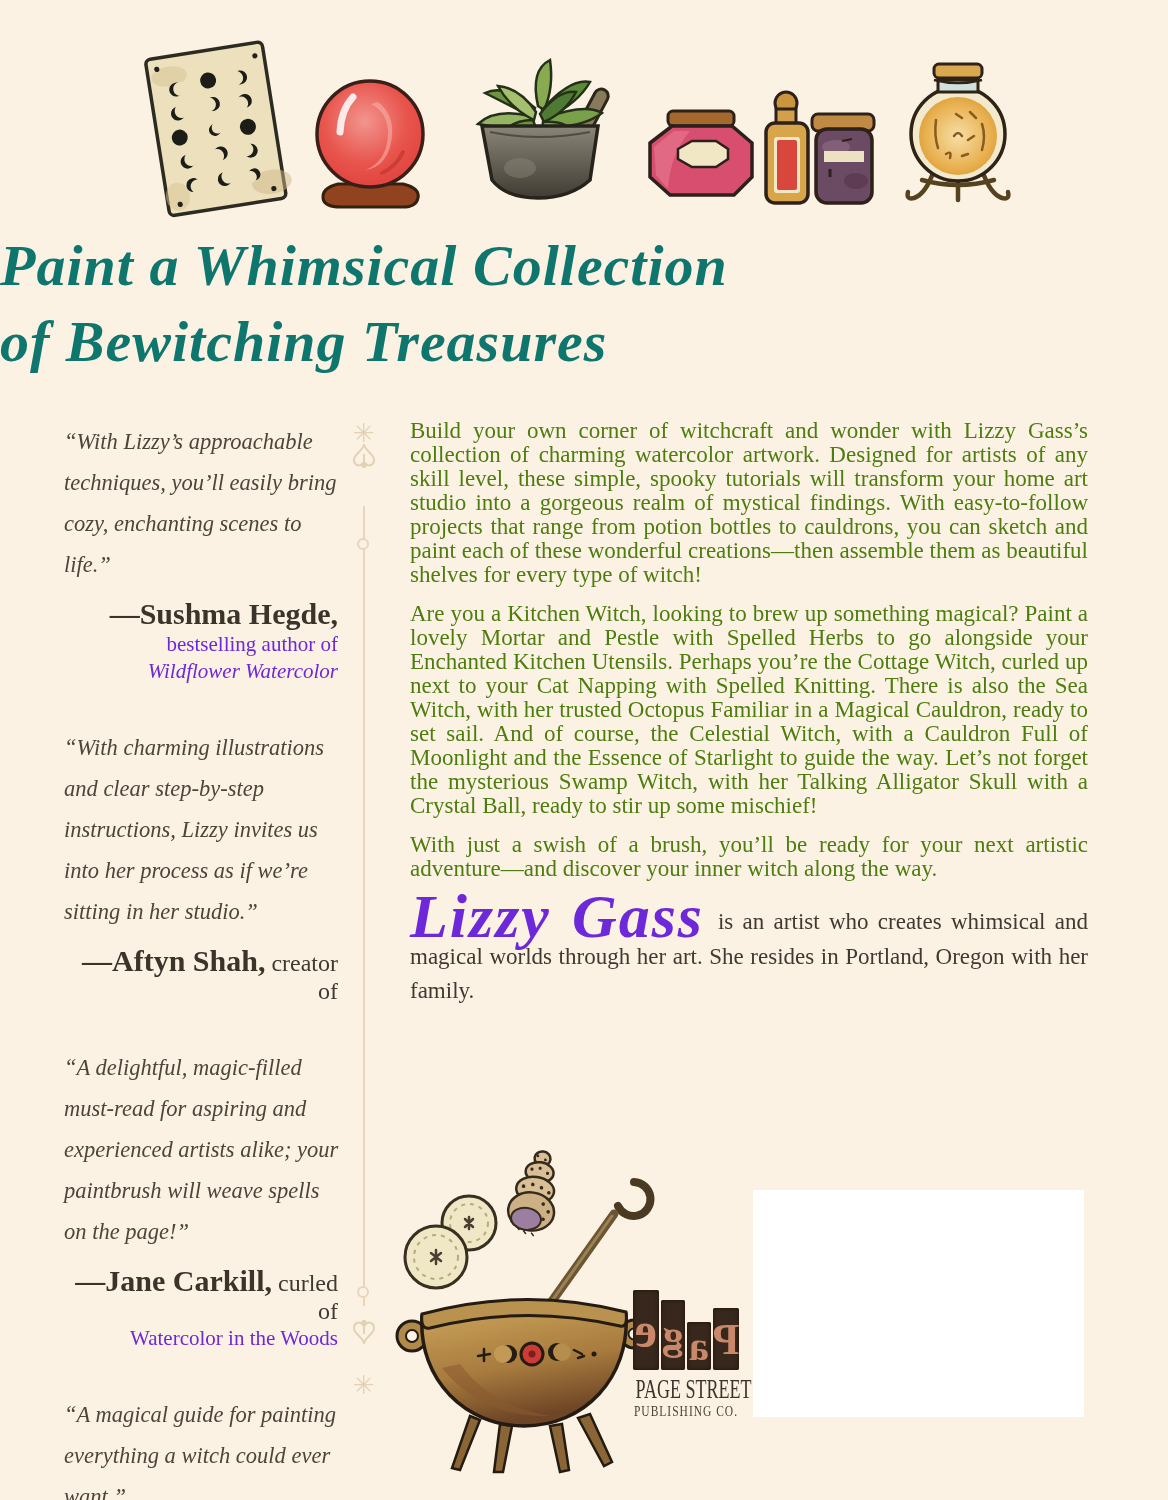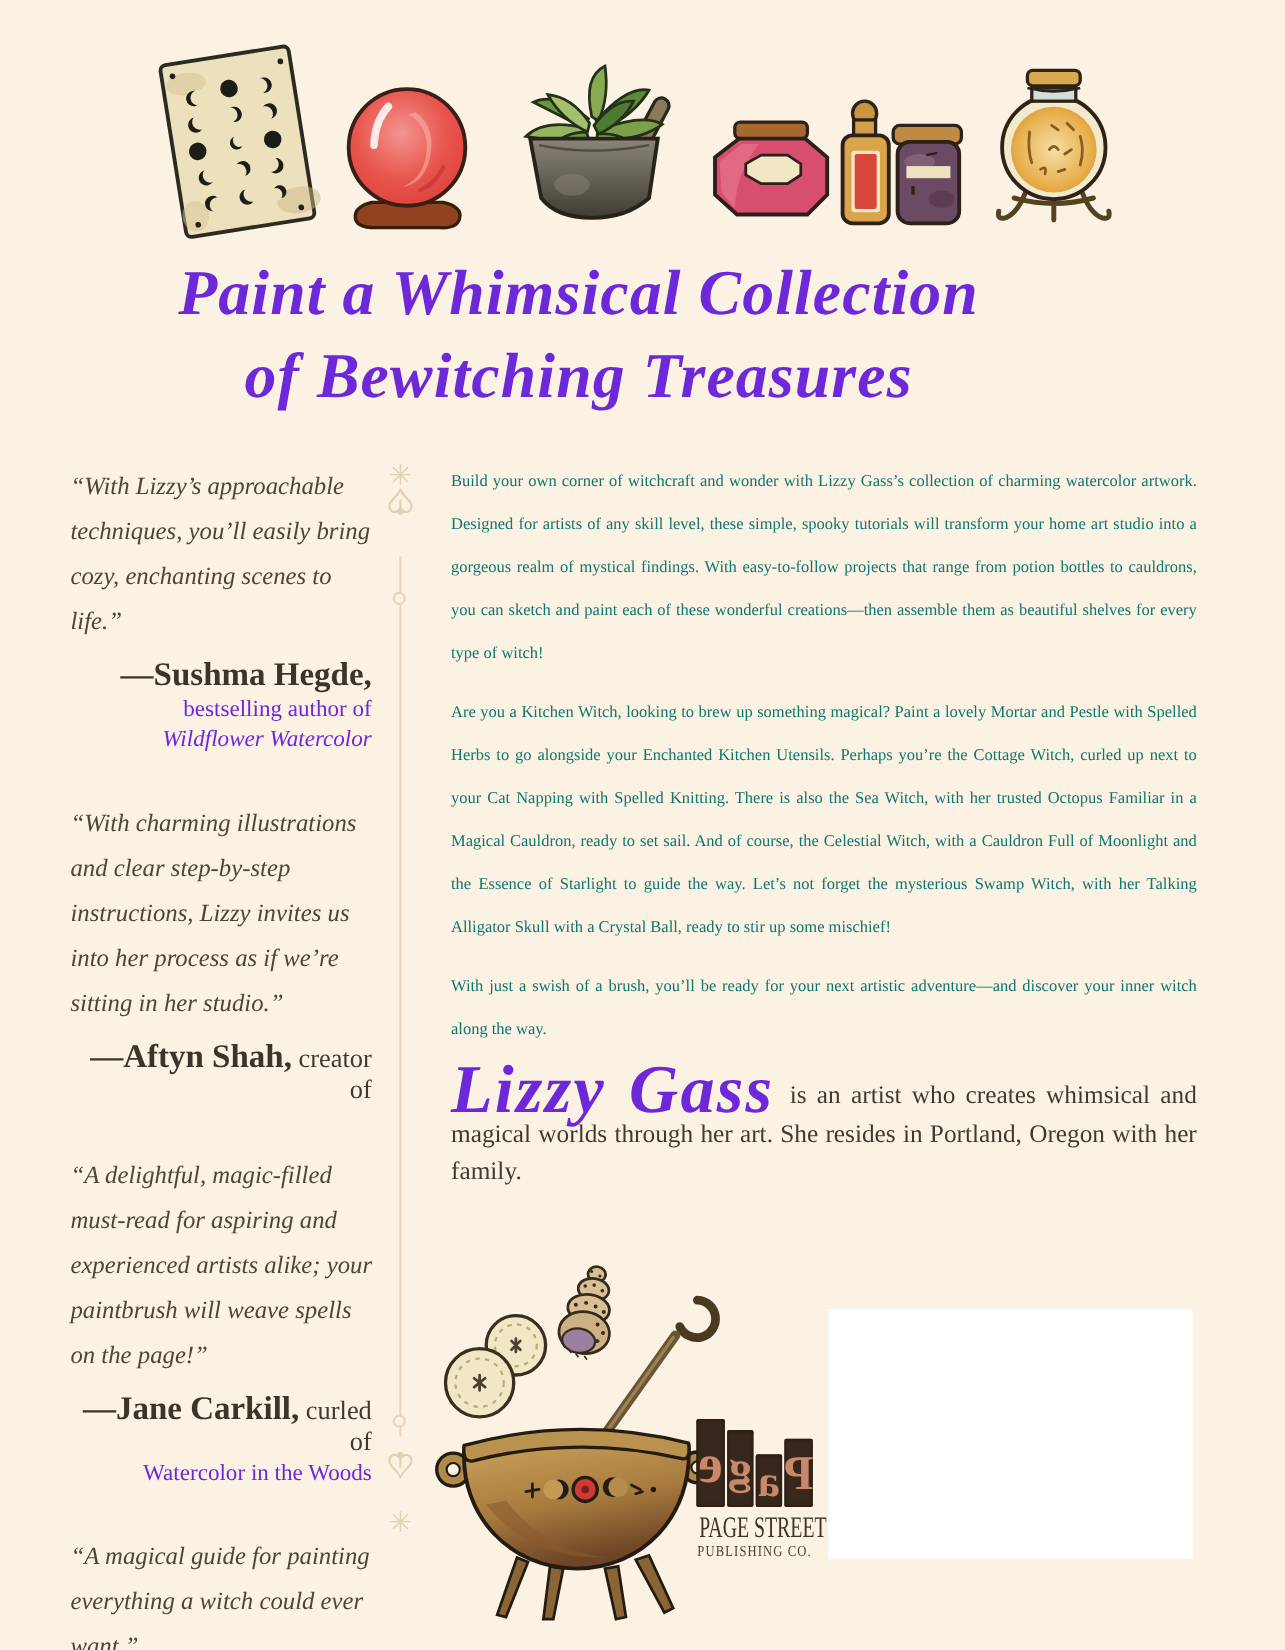--- a/index.html
+++ b/index.html
@@ -6,23 +6,23 @@
   html,body { background:#e9e2d6; }
   .cover{
     position:relative; width:1168px; height:1500px; margin:0 auto;
     background:#fcf2e4; overflow:hidden;
     font-family:"Liberation Serif","DejaVu Serif",serif; color:#3f3a31;
   }
   .illo{ position:absolute; }
 
   
   .title{
-    position:absolute; left:0; top:228px; width:1052px; text-align:center;
+    position:absolute; left:0; top:228px; width:1052px; text-align:left;
     font-family:cursive; font-style:italic; font-weight:700;
-    font-size:58px; line-height:76px; color:#6d28d9; letter-spacing:1px;
+    font-size:58px; line-height:76px; color:#0f766e; letter-spacing:1px;
   }
 
   
   .divider{ position:absolute; left:346px; top:420px; width:36px; height:980px; color:#e3d1b5;}
   .div-line{ position:absolute; left:17px; top:86px; width:2px; height:800px; background:#e7d6bc; }
   .div-star{ position:absolute; width:36px; text-align:center; font-size:26px; line-height:26px; color:#e3d1b5; font-family:"DejaVu Sans",sans-serif;}
   .div-star.top{ top:0; } .div-star.bottom{ top:952px; }
   .div-leaf{ position:absolute; left:5px; }
   .div-leaf.top{ top:24px; } .div-leaf.bottom{ top:898px; transform:rotate(180deg); }
   .div-bead{ position:absolute; left:11px; width:12px; height:12px; border:2px solid #e7d6bc; border-radius:50%; background:#fcf2e4;}
@@ -39,22 +39,22 @@
   .q-name{ font-weight:700; font-size:30px; color:#3a342b; }
   .q-suffix{ font-size:24px; color:#3f3a31; }
   .q-credit{ font-size:21px; line-height:27px; color:#6d28d9; }
   .q-credit[data-style="italic"]{ }
   .q-credit2{ font-style:italic; }
   .q-credit:empty, .q-suffix:empty{ display:none; }
 
   
   .desc{ position:absolute; left:410px; top:419px; width:678px; }
   .desc p{
-    font-size:15px; line-height:39px; text-align:justify; margin-bottom:15px;
-    color:#0f766e;
+    font-size:23px; line-height:24px; text-align:justify; margin-bottom:15px;
+    color:#4d7c0f;
   }
   .bio{ margin-top:14px; font-size:23px; line-height:34.5px; text-align:justify; }
   .bio-name{
     font-family:cursive; font-style:italic; font-weight:700; font-size:62px;
     line-height:40px; color:#6d28d9; padding-right:14px; vertical-align:-8px;
     letter-spacing:2px;
   }
 
   
   .logo{ position:absolute; left:630px; top:1288px; width:112px; text-align:center; }

